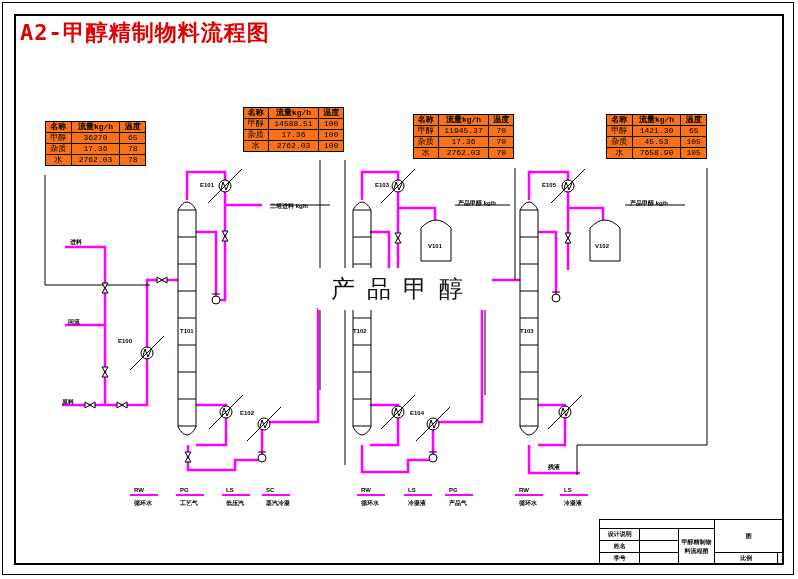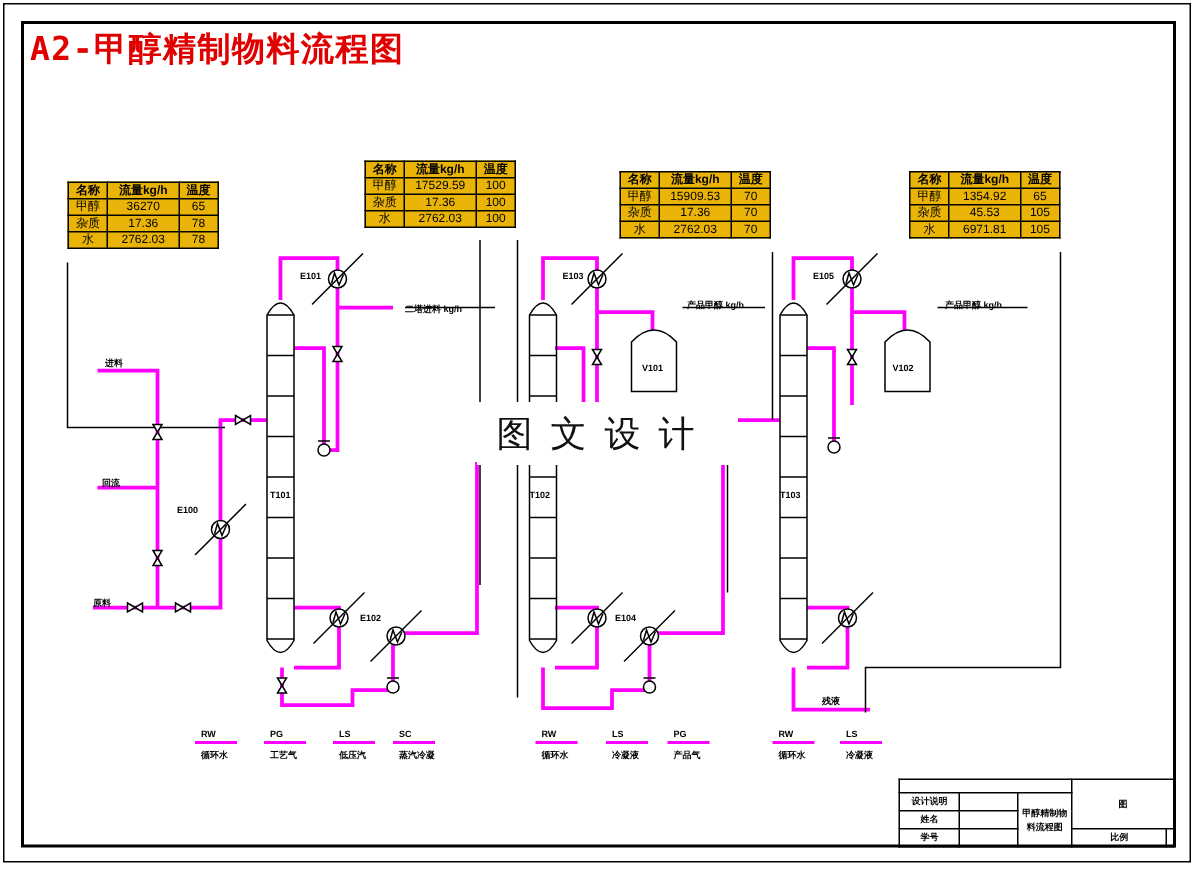--- a/index.html
+++ b/index.html
@@ -1,21 +1,21 @@
 <!DOCTYPE html>
 <html><head>
 <meta charset="utf-8">
 <style>
   html, body { margin:0; padding:0; background:#fff; }
   body { width:798px; height:579px; position:relative; overflow:hidden; font-family:"DejaVu Sans", sans-serif; }
   .outer { position:absolute; left:2px; top:2px; width:792px; height:573px; border:1px solid #000; box-sizing:border-box; }
   .inner { position:absolute; left:14px; top:14px; width:770px; height:551px; border:2px solid #000; box-sizing:border-box; }
   .title { position:absolute; left:20px; top:18px; color:#e00000; font-family:"DejaVu Sans Mono", monospace; font-size:22px; font-weight:bold; letter-spacing:1px; }
   svg { position:absolute; left:0; top:0; }
-  .tbl { position:absolute; border-collapse:collapse; font-size:8px; font-family:Liberation Sans, sans-serif; background:#eab308; }
+  .tbl { position:absolute; border-collapse:collapse; font-size:8px; font-family:Liberation Mono, monospace; background:#f97316; }
   .tbl td { border:1px solid #000; height:10px; padding:0 2px; text-align:center; line-height:10px; }
   .tbl td.h { font-weight:bold; }
   .watermark { position:absolute; left:318px; top:268px; width:170px; height:42px; background:#fff; font-family:"DejaVu Serif", serif; font-size:24px; letter-spacing:12px; text-align:center; line-height:42px; color:#111; }
   .lbl { position:absolute; font-size:6px; font-weight:bold; color:#000; white-space:nowrap; font-family:"Liberation Sans", sans-serif; }
   .tb { position:absolute; left:599px; top:519px; width:184px; height:46px; }
   .tb table { border-collapse:collapse; width:100%; height:100%; font-size:6px; font-weight:bold; }
   .tb td { border:1px solid #000; text-align:center; padding:0; }
 </style>
 </head>
 <body>
@@ -215,21 +215,21 @@
   </table>
 <table class="tbl" style="left:243px;top:107px;width:101px;">
     <tbody>
       <tr>
         <td class="h">名称</td>
         <td class="h">流量kg/h</td>
         <td class="h">温度</td>
       </tr>
       <tr>
         <td>甲醇</td>
-        <td>17529.59</td>
+        <td>14588.51</td>
         <td>100</td>
       </tr>
       <tr>
         <td>杂质</td>
         <td>17.36</td>
         <td>100</td>
       </tr>
       <tr>
         <td>水</td>
         <td>2762.03</td>
@@ -239,21 +239,21 @@
   </table>
 <table class="tbl" style="left:413px;top:114px;width:101px;">
     <tbody>
       <tr>
         <td class="h">名称</td>
         <td class="h">流量kg/h</td>
         <td class="h">温度</td>
       </tr>
       <tr>
         <td>甲醇</td>
-        <td>15909.53</td>
+        <td>11945.37</td>
         <td>70</td>
       </tr>
       <tr>
         <td>杂质</td>
         <td>17.36</td>
         <td>70</td>
       </tr>
       <tr>
         <td>水</td>
         <td>2762.03</td>
@@ -263,31 +263,31 @@
   </table>
 <table class="tbl" style="left:606px;top:114px;width:101px;">
     <tbody>
       <tr>
         <td class="h">名称</td>
         <td class="h">流量kg/h</td>
         <td class="h">温度</td>
       </tr>
       <tr>
         <td>甲醇</td>
-        <td>1354.92</td>
+        <td>1421.30</td>
         <td>65</td>
       </tr>
       <tr>
         <td>杂质</td>
         <td>45.53</td>
         <td>105</td>
       </tr>
       <tr>
         <td>水</td>
-        <td>6971.81</td>
+        <td>7658.90</td>
         <td>105</td>
       </tr>
     </tbody>
   </table>
 
 <div class="lbl" style="left:180px;top:328px">T101</div>
 <div class="lbl" style="left:353px;top:328px">T102</div>
 <div class="lbl" style="left:520px;top:328px">T103</div>
 <div class="lbl" style="left:200px;top:182px">E101</div>
 <div class="lbl" style="left:375px;top:182px">E103</div>
@@ -328,21 +328,21 @@
      <div style="position:absolute;left:445px;top:494px;width:28px;height:2px;background:#ff00ff"></div>
      <div class="lbl" style="left:449px;top:499px">产品气</div>
     <div class="lbl" style="left:519px;top:487px">RW</div>
      <div style="position:absolute;left:515px;top:494px;width:28px;height:2px;background:#ff00ff"></div>
      <div class="lbl" style="left:519px;top:499px">循环水</div>
     <div class="lbl" style="left:564px;top:487px">LS</div>
      <div style="position:absolute;left:560px;top:494px;width:28px;height:2px;background:#ff00ff"></div>
      <div class="lbl" style="left:564px;top:499px">冷凝液</div>
   </div>
 
-<div class="watermark">图文设计</div>
+<div class="watermark">产品甲醇</div>
 
 <div class="tb">
   <table>
     <tbody>
         <tr>
           <td colspan="3" style="height:8px"></td>
           <td colspan="2" rowspan="3">图</td>
         </tr>
     <tr>
           <td style="width:22%">设计说明</td>

